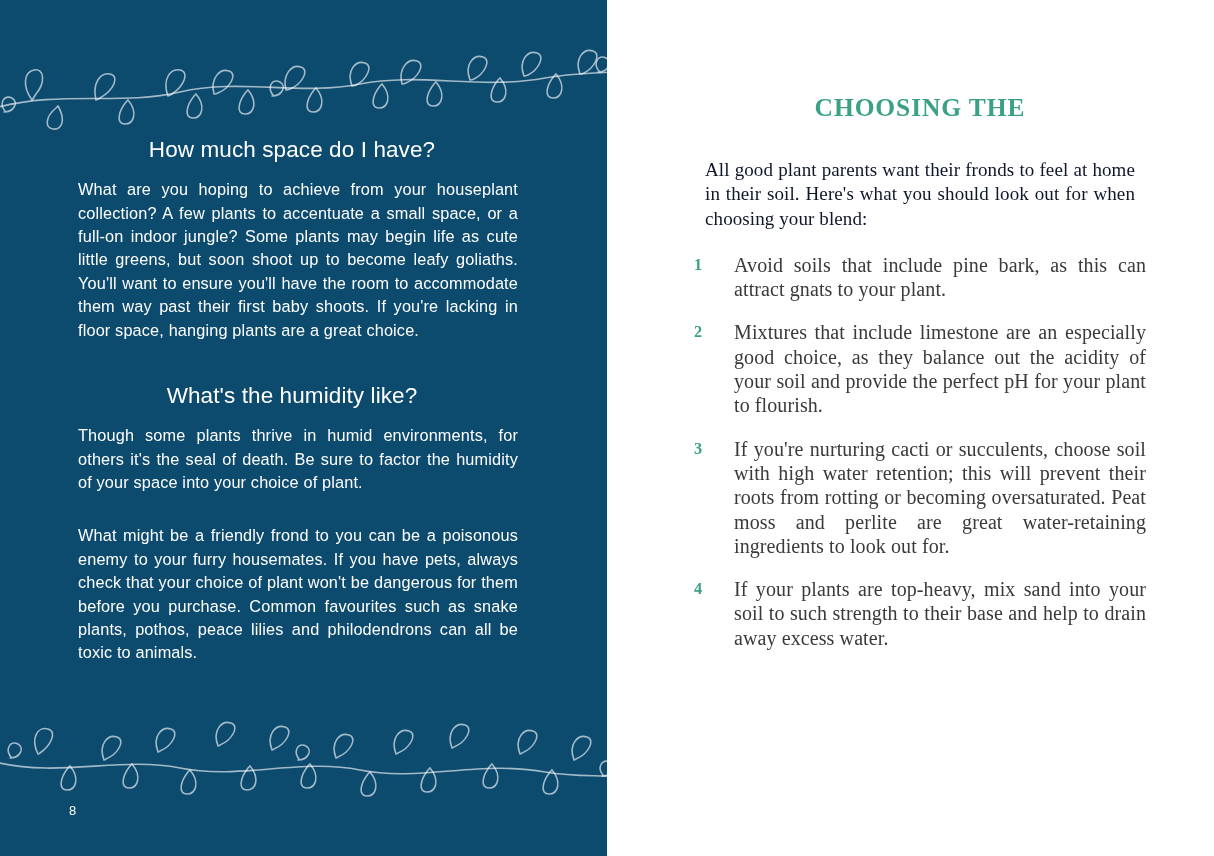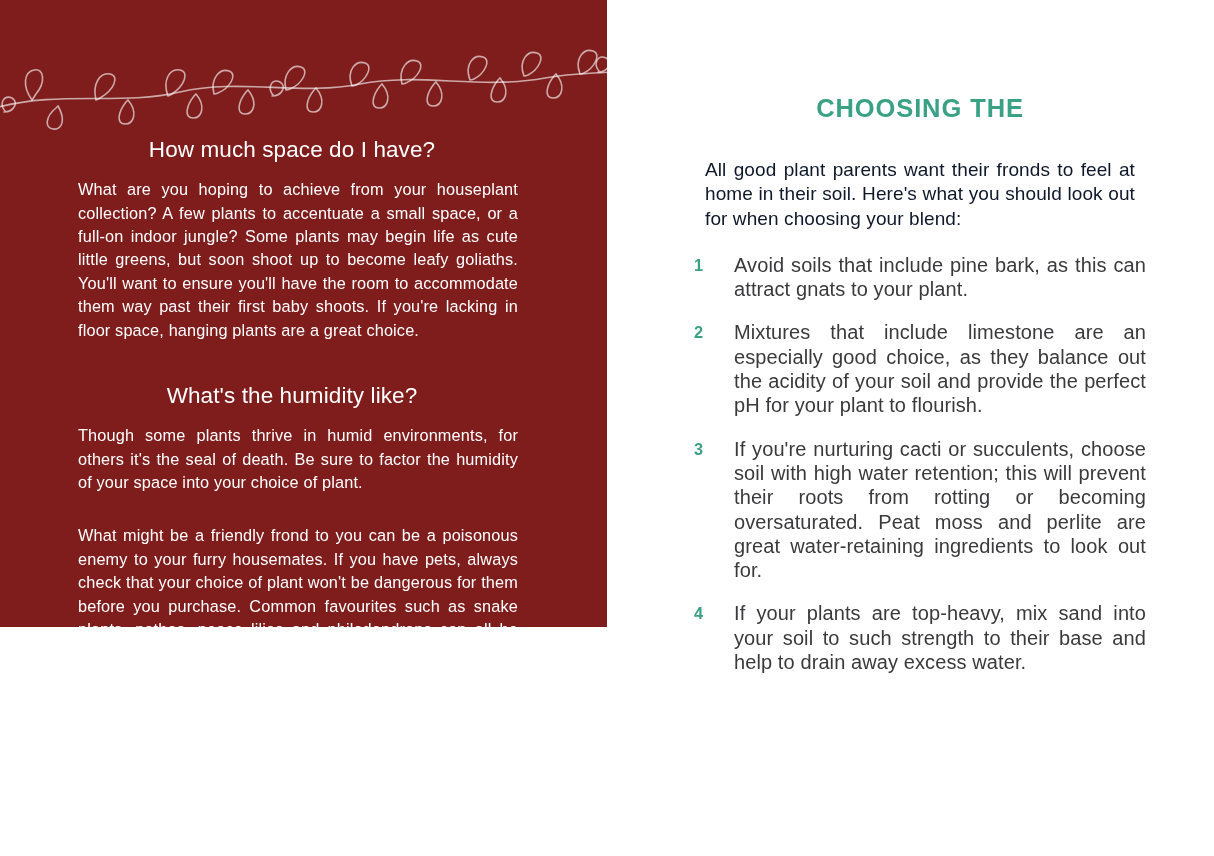--- a/index.html
+++ b/index.html
@@ -18,22 +18,22 @@
     width: 1214px;
     height: 856px;
     display: flex;
     background: #ffffff;
   }
 
   
   .page-left {
     position: relative;
     width: 607px;
-    height: 627px;
-    background: #7f1d1d;
+    height: 856px;
+    background: #0c4a6e;
     box-sizing: border-box;
     flex: 0 0 607px;
     overflow: hidden;
   }
   .vine {
     position: absolute;
     left: 0;
     width: 620px;
     pointer-events: none;
   }
@@ -78,20 +78,21 @@
   }
 
   
   .page-right {
     position: relative;
     width: 607px;
     height: 705px;
     background: #ffffff;
     flex: 0 0 607px;
     overflow: hidden;
+    font-family: Liberation Serif, serif;
   }
   .right-content {
     position: absolute;
     left: 87px;
     top: 92px;
     width: 452px;
   }
   .r-title {
     color: #3ba184;
     font-size: 25.5px;

